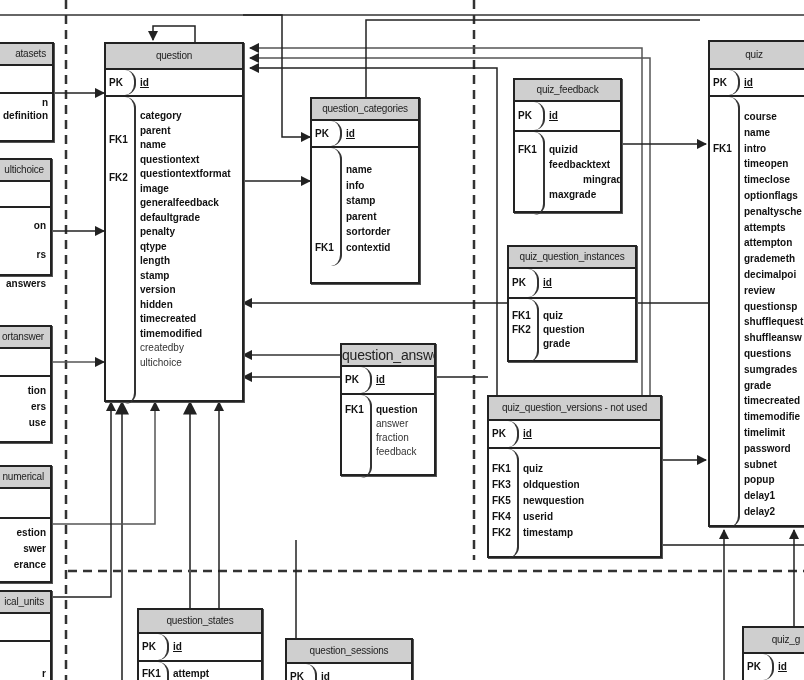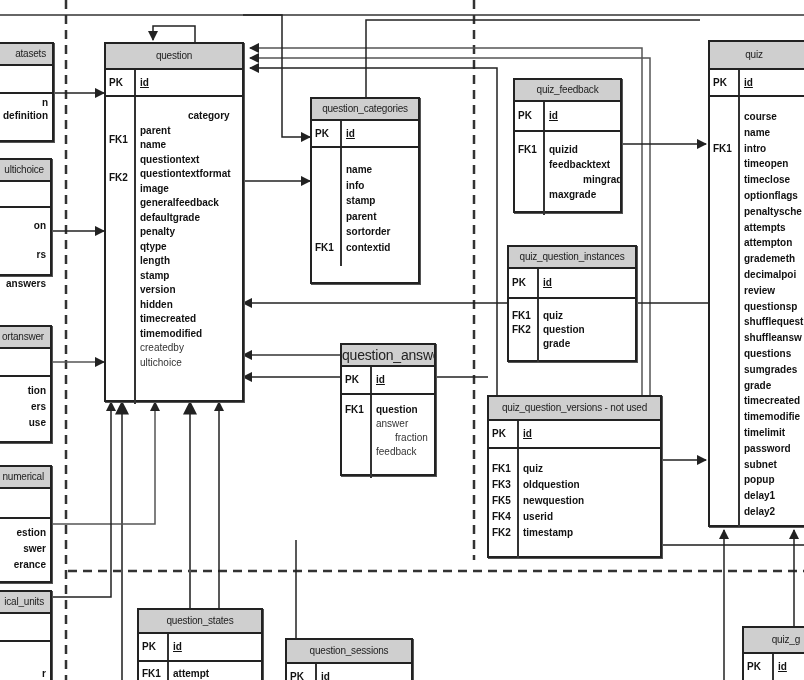--- a/index.html
+++ b/index.html
@@ -9,21 +9,21 @@
   svg#wires { position: absolute; left: 0; top: 0; width: 804px; height: 680px; }
   .entity { position: absolute; background: #ffffff; border: 2px solid #222;
             box-shadow: 1px 1px 0 #555; box-sizing: border-box; }
   .entity .title { background: #cfcfcf; border-bottom: 2px solid #222;
             text-align: center; font-size: 10px; color: #222; height: 20px; line-height: 20px;
             white-space: nowrap; overflow: hidden; letter-spacing: -0.2px; }
   .entity .row { display: flex; border-bottom: 2px solid #222; }
   .entity .row:last-child { border-bottom: none; }
   .entity .keycol { width: 30px; min-width: 30px; border-right: 2px solid #333;
             font-size: 10px; font-weight: bold; color: #111; padding: 3px 0 3px 3px;
-            box-sizing: border-box; line-height: 12.5px; white-space: pre; }
+            box-sizing: border-box; line-height: 12.5px; white-space: pre; border-radius: 11px; }
   .entity .fieldcol { flex: 1; font-size: 10px; font-weight: bold; color: #111;
             padding: 3px 0 3px 4px; box-sizing: border-box; line-height: 12.5px;
             white-space: nowrap; overflow: hidden; }
   .entity .pkrow .fieldcol span { text-decoration: underline; }
   .field { display: block; height: 12.5px; }
   .field.light { font-weight: normal; color: #333; }
   .fkline { display: block; height: 12.5px; }
 </style>
 </head>
 <body>
@@ -158,21 +158,21 @@
   <div class="row pkrow" style="height:25px;">
     <div class="keycol" style="line-height:19px;">PK</div>
     <div class="fieldcol" style="line-height:19px;"><span>id</span></div>
   </div>
   <div class="row" style="height:307px;">
     <div class="keycol" style="padding-top:12px;">
       <span class="fkline">FK1</span>
       <span class="fkline">FK2</span>
     </div>
     <div class="fieldcol" id="question-fields" style="padding-top:12px; line-height:14.5px;">
-          <span class="field" style="height: 14.5px; margin-left: 48px;">category</span>
+          <span class="field" style="height: 14.5px;">category</span>
           <span class="field" style="height: 14.5px;">parent</span>
           <span class="field" style="height: 14.5px;">name</span>
           <span class="field" style="height: 14.5px;">questiontext</span>
           <span class="field" style="height: 14.5px;">questiontextformat</span>
           <span class="field" style="height: 14.5px;">image</span>
           <span class="field" style="height: 14.5px;">generalfeedback</span>
           <span class="field" style="height: 14.5px;">defaultgrade</span>
           <span class="field" style="height: 14.5px;">penalty</span>
           <span class="field" style="height: 14.5px;">qtype</span>
           <span class="field" style="height: 14.5px;">length</span>
@@ -243,21 +243,21 @@
   <div class="title" style="font-size:14px;">question_answers</div>
   <div class="row pkrow" style="height:26px;">
     <div class="keycol" style="line-height:20px;">PK</div>
     <div class="fieldcol" style="line-height:20px;"><span>id</span></div>
   </div>
   <div class="row" style="height:83px;">
     <div class="keycol" id="qa-keys" style="padding-top:8px; line-height:14px;"><span class="field" style="height: 14px;">FK1</span><span class="field" style="height: 14px;">&nbsp;</span><span class="field" style="height: 14px;">&nbsp;</span><span class="field" style="height: 14px;">&nbsp;</span></div>
     <div class="fieldcol" id="qa-fields" style="padding-top:8px; line-height:14px;">
           <span class="field" style="height: 14px;">question</span>
           <span class="field light" style="height: 14px;">answer</span>
-          <span class="field light" style="height: 14px; margin-left: 19px;">fraction</span>
+          <span class="field light" style="height: 14px;">fraction</span>
           <span class="field light" style="height: 14px;">feedback</span>
         </div>
   </div>
 </div>
 
 <div class="entity" style="left:487px; top:395px; width:175px; height:163px;">
   <div class="title" style="height:22px; line-height:22px;">quiz_question_versions - not used</div>
   <div class="row pkrow" style="height:26px;">
     <div class="keycol" style="line-height:20px;">PK</div>
     <div class="fieldcol" style="line-height:20px;"><span>id</span></div>

